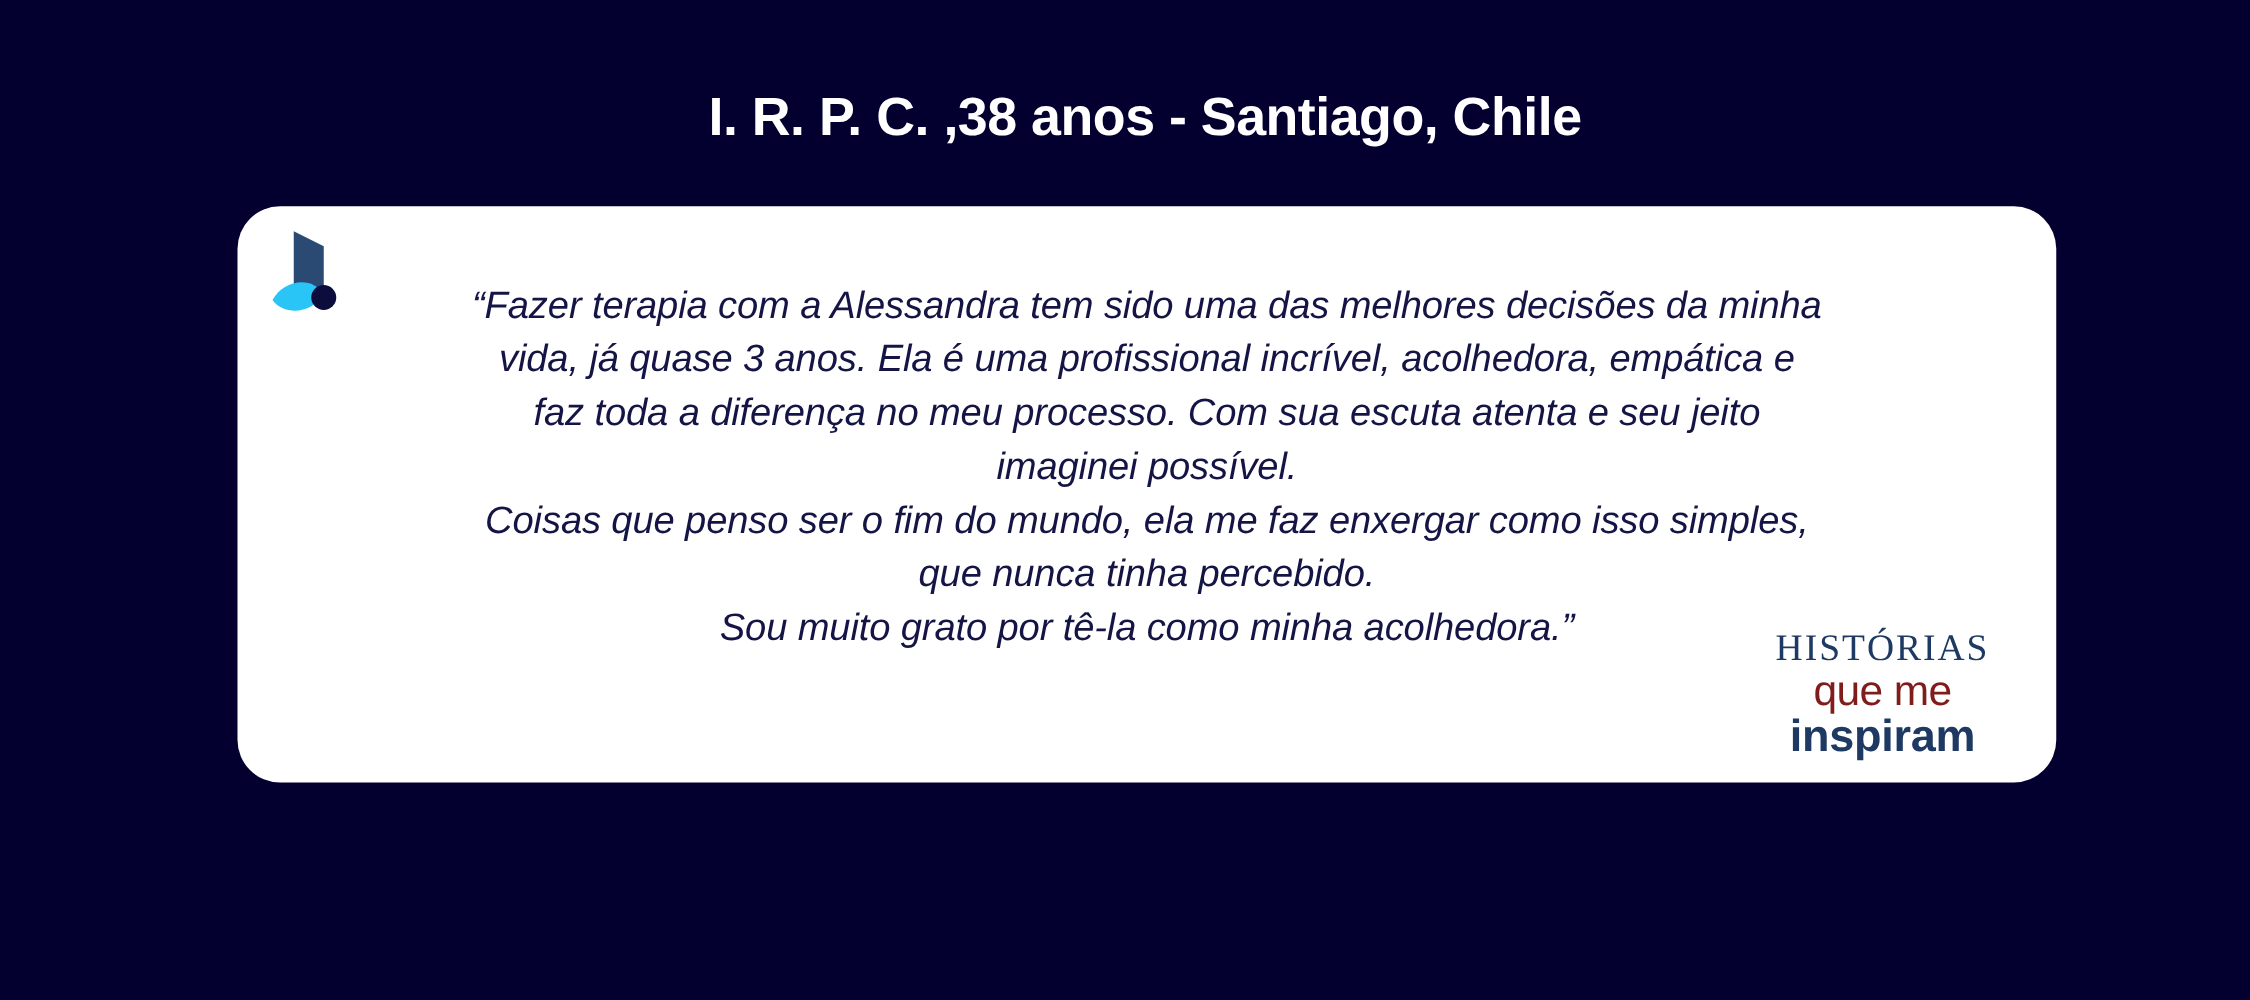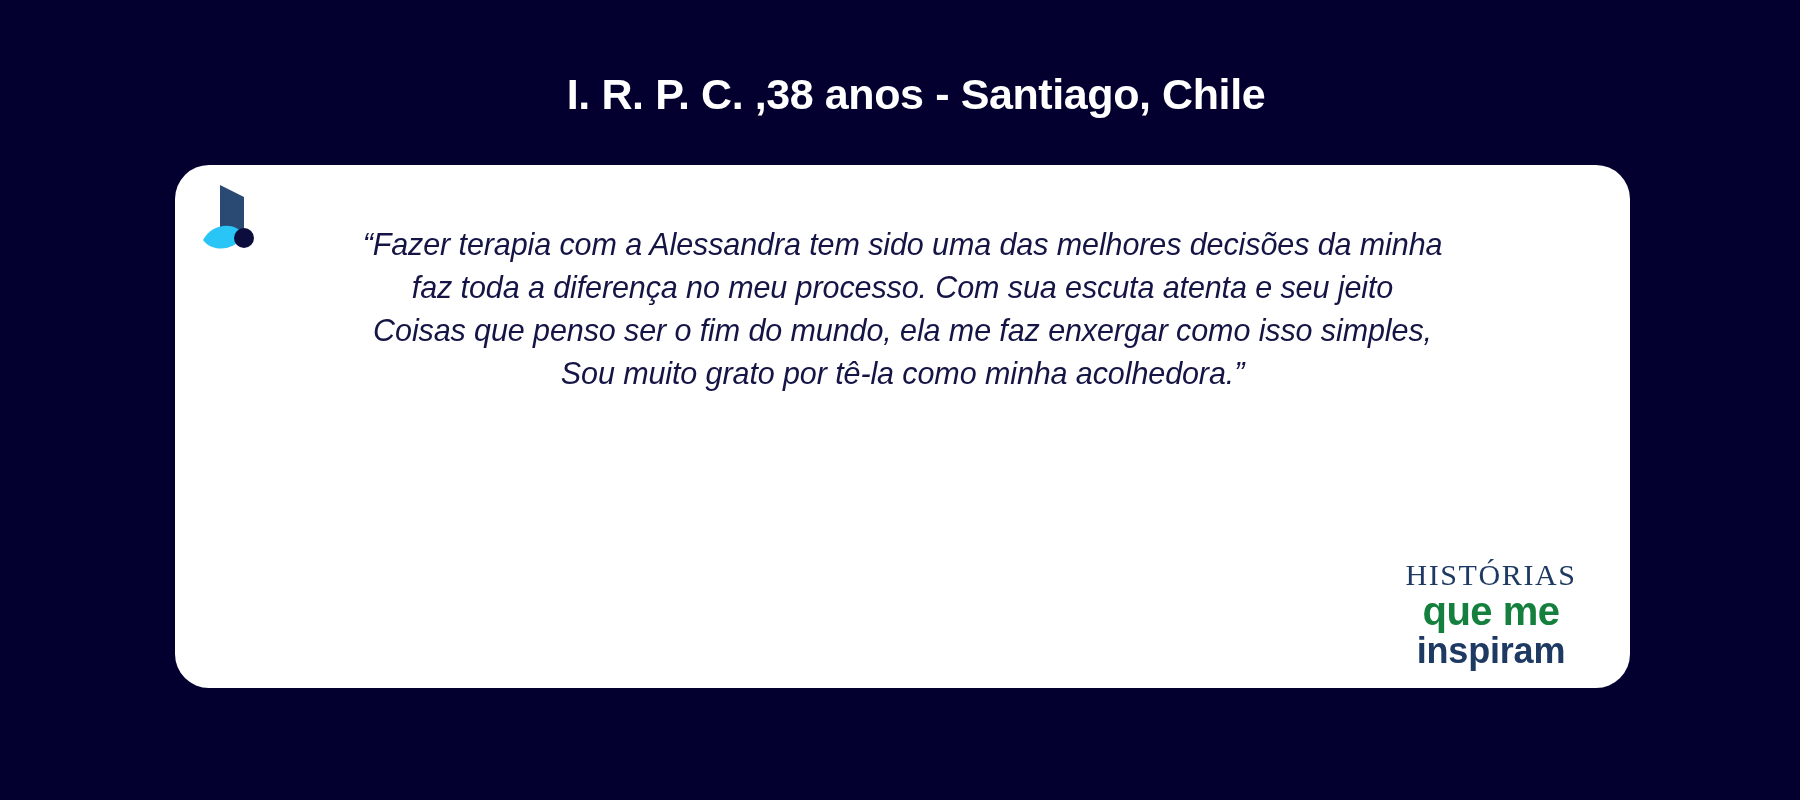--- a/index.html
+++ b/index.html
@@ -28,22 +28,22 @@
     font-size:43px;
     letter-spacing:-0.4px;
     line-height:1.05;
     white-space:nowrap;
     padding-left:32px;
   }
 
   
   #testimonial-card {
     position:absolute;
-    left:175px; top:165px;
-    width:1455px; height:523px;
+    left:190px; top:165px;
+    width:1455px; height:461px;
     background:#ffffff;
     border-radius:34px;
   }
 
   
   #brand-mark {
     position:absolute;
     left:27px; top:18px;
     width:66px; height:74px;
   }
@@ -77,24 +77,24 @@
     font-family:"Liberation Serif", serif;
     font-weight:400;
     font-size:30px;
     letter-spacing:1.6px;
     color:#1e3a63;
     line-height:1.02;
   }
   #brand-queme {
     display:block;
     font-family:"Liberation Sans", sans-serif;
-    font-weight:700;
-    font-size:40px;
+    font-weight:400;
+    font-size:34px;
     letter-spacing:-0.5px;
-    color:#15803d;
+    color:#7f1d1d;
     line-height:1.02;
     margin-top:1px;
   }
   #brand-inspiram {
     display:block;
     font-family:"Liberation Sans", sans-serif;
     font-weight:700;
     font-size:36px;
     letter-spacing:-0.2px;
     color:#1e3a63;
@@ -117,22 +117,25 @@
         <path d="M18 2 L42 14 L42 52 L18 58 Z" fill="#2a4a73"></path>
 
         <path d="M1 57 C 10 40, 34 38, 41 52 C 34 68, 10 70, 1 57 Z" fill="#29c5f6"></path>
 
         <circle cx="42" cy="55" r="10" fill="#0d0d3d"></circle>
       </svg>
     </span>
 
     <blockquote id="quote-block">
       <span class="qline">“Fazer terapia com a Alessandra tem sido uma das melhores decisões da minha</span>
+      <span class="qline">vida, já quase 3 anos. Ela é uma profissional incrível, acolhedora, empática e</span>
       <span class="qline">faz toda a diferença no meu processo. Com sua escuta atenta e seu jeito</span>
+      <span class="qline">imaginei possível.</span>
       <span class="qline">Coisas que penso ser o fim do mundo, ela me faz enxergar como isso simples,</span>
+      <span class="qline">que nunca tinha percebido.</span>
       <span class="qline">Sou muito grato por tê-la como minha acolhedora.”</span>
     </blockquote>
 
     <div id="brand-lockup">
       <span id="brand-historias">HISTÓRIAS</span>
       <span id="brand-queme">que me</span>
       <span id="brand-inspiram">inspiram</span>
     </div>
 
   </div>

